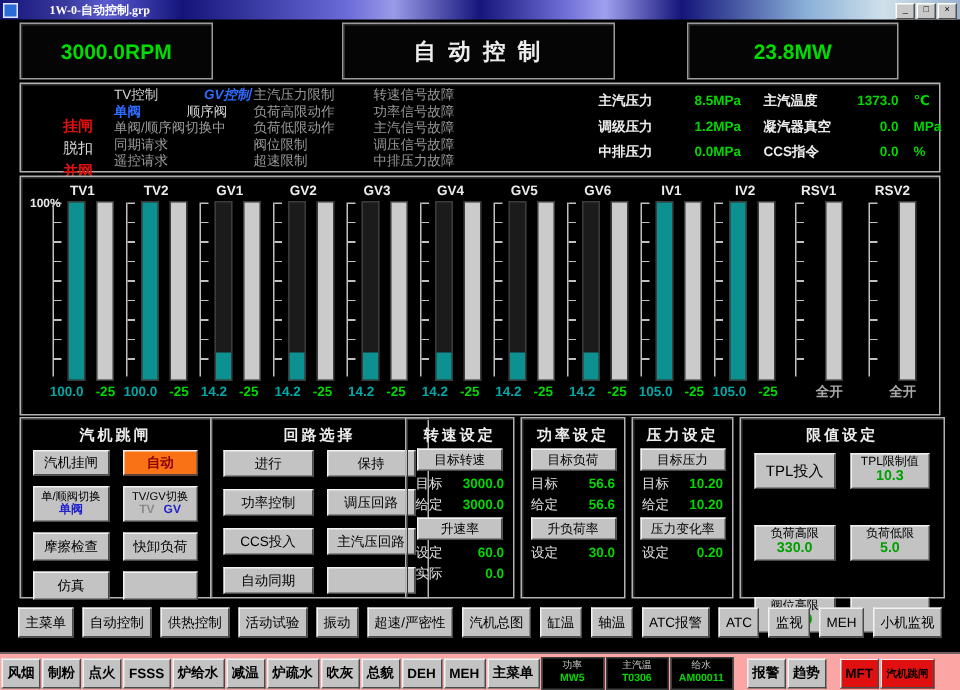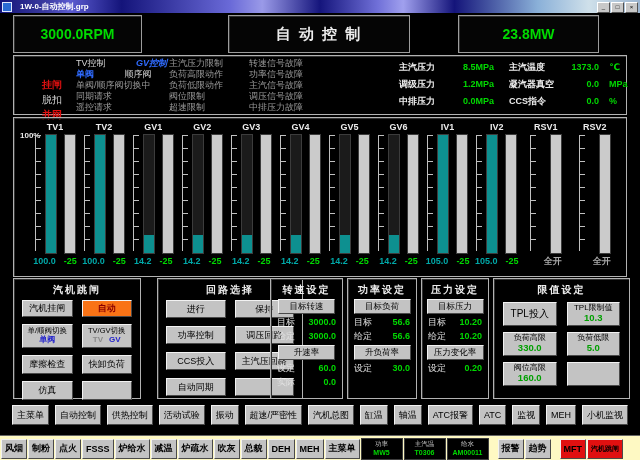--- a/index.html
+++ b/index.html
@@ -6,21 +6,21 @@
   body{width:640px;height:460px;position:relative;overflow:hidden;
        font-family:"Liberation Sans","DejaVu Sans",sans-serif;}
 
   
   .titlebar{position:absolute;left:0;top:0;width:640px;height:13px;
     background:linear-gradient(90deg,#14147a 0%,#3a3a9e 7%,#5b5bd0 11%,#14147a 19%,
       #6a6ad8 36%,#9a9ae8 41%,#15157c 50%,#7070d8 59%,#a0a0ee 63%,#14147a 71%,
       #8ab0d8 84%,#cfe0ea 92%,#9ab4d0 100%);
     display:flex;align-items:center;}
   .app-icon{width:8px;height:8px;margin-left:2px;background:#2a6cd4;border:1px solid #dfe8ff;}
-  .title-text{color:#fff;font-size:8px;font-weight:bold;margin-left:8px;white-space:nowrap;}
+  .title-text{color:#fff;font-size:8px;font-weight:bold;margin-left:21px;white-space:nowrap;font-family:Liberation Serif, serif;}
   .win-btns{position:absolute;right:2px;top:2px;display:flex;gap:1px;}
   .win-btn{width:11px;height:9px;background:#c8c8c8;border:1px solid #fff;
     border-right-color:#505050;border-bottom-color:#505050;font-size:6px;line-height:8px;
     text-align:center;color:#000;}
 
   
   .hdr-box{position:absolute;top:15px;height:36px;background:#050505;
     border:1px solid #9c9c9c;box-shadow:inset 1px 1px 0 #2e2e2e;
     display:flex;align-items:center;justify-content:center;}
   #hdr-rpm{left:13px;width:127px;}
@@ -62,21 +62,21 @@
   .gfill{background:#cbcbcb;}
   .vvals{display:flex;gap:8px;margin-top:4px;font-size:9px;font-weight:bold;height:11px;line-height:11px;}
   .tealv{color:#00a8a8;}
   .greenv{color:#00d800;}
   .grayv{color:#a8a8a8;margin-left:14px;}
 
   
   .panel{position:absolute;top:278px;height:121px;border:1px solid #b2b2b2;
     box-shadow:1px 1px 0 #000,inset 1px 1px 0 #333;box-sizing:border-box;}
   #panel-op{left:13px;width:128px;}
-  #panel-loop{left:157px;width:146px;}
+  #panel-loop{left:140px;width:146px;}
   #panel-speed{left:270px;width:73px;}
   #panel-power{left:347px;width:70px;}
   #panel-press{left:421px;width:68px;}
   #panel-limit{left:493px;width:137px;}
   .ptitle{color:#ececec;font-size:10px;font-weight:bold;text-align:center;
     letter-spacing:2px;margin-top:4px;height:13px;}
   .btn{background:#c3c3c3;border:1px solid;border-color:#f2f2f2 #4a4a4a #4a4a4a #f2f2f2;
     color:#000;font-size:9px;display:flex;align-items:center;justify-content:center;
     box-sizing:border-box;white-space:nowrap;}
   .btn-red{background:#f97316;color:#8a0000;font-weight:bold;}
@@ -89,32 +89,32 @@
     gap:7px 9px;padding:4px 8px 0;}
   .loop-grid{display:grid;grid-template-columns:1fr 1fr;grid-template-rows:18px 18px 18px 18px;
     gap:8px 9px;padding:4px 8px 0;}
   .pset{display:flex;flex-direction:column;align-items:center;}
   .pbtn{width:57px;height:15px;font-size:8.5px;margin-top:3px;}
   .prow{width:100%;display:flex;justify-content:space-between;box-sizing:border-box;
     padding:0 6px;font-size:9px;margin-top:3px;height:11px;line-height:11px;}
   .plab{color:#e2e2e2;}
   .pval{color:#00d800;font-weight:bold;}
   .limit-grid{display:grid;grid-template-columns:1fr 1fr;grid-template-rows:24px 24px 24px;
-    gap:6px 10px;padding:6px 9px 0;}
+    gap:24px 10px;padding:6px 9px 0;}
   .fsingle{font-size:10px;}
   .bl1f{font-size:8px;}
   .bl2f{font-size:9.5px;font-weight:bold;color:#00a000;}
 
   
   .navrow{position:absolute;left:12px;right:12px;top:405px;height:22px;
     display:flex;justify-content:space-between;}
   .navbtn{height:20px;padding:0 4px;font-size:9px;flex:0 0 auto;}
 
   
-  .taskbar{position:absolute;left:0;top:435px;width:640px;height:25px;background:#fef9c3;
+  .taskbar{position:absolute;left:0;top:435px;width:640px;height:25px;background:#fca5a5;
     border-top:1px solid #666;display:flex;align-items:center;}
   .tbtn{height:20px;padding:0 3px;font-size:9px;font-weight:bold;margin-left:1px;flex:0 0 auto;}
   .tcell{width:40px;height:20px;background:#000;border:1px solid #3e3e3e;margin-left:1px;
     display:flex;flex-direction:column;align-items:center;justify-content:center;flex:0 0 auto;}
   .tcl{font-size:6.5px;color:#cccccc;line-height:8px;}
   .tcv{font-size:7px;color:#00d800;font-weight:bold;line-height:9px;}
   .alarm-red{background:#e01010;color:#000;}
   .trip{font-size:7px;}
   .gapL{margin-left:9px;}
 </style>

